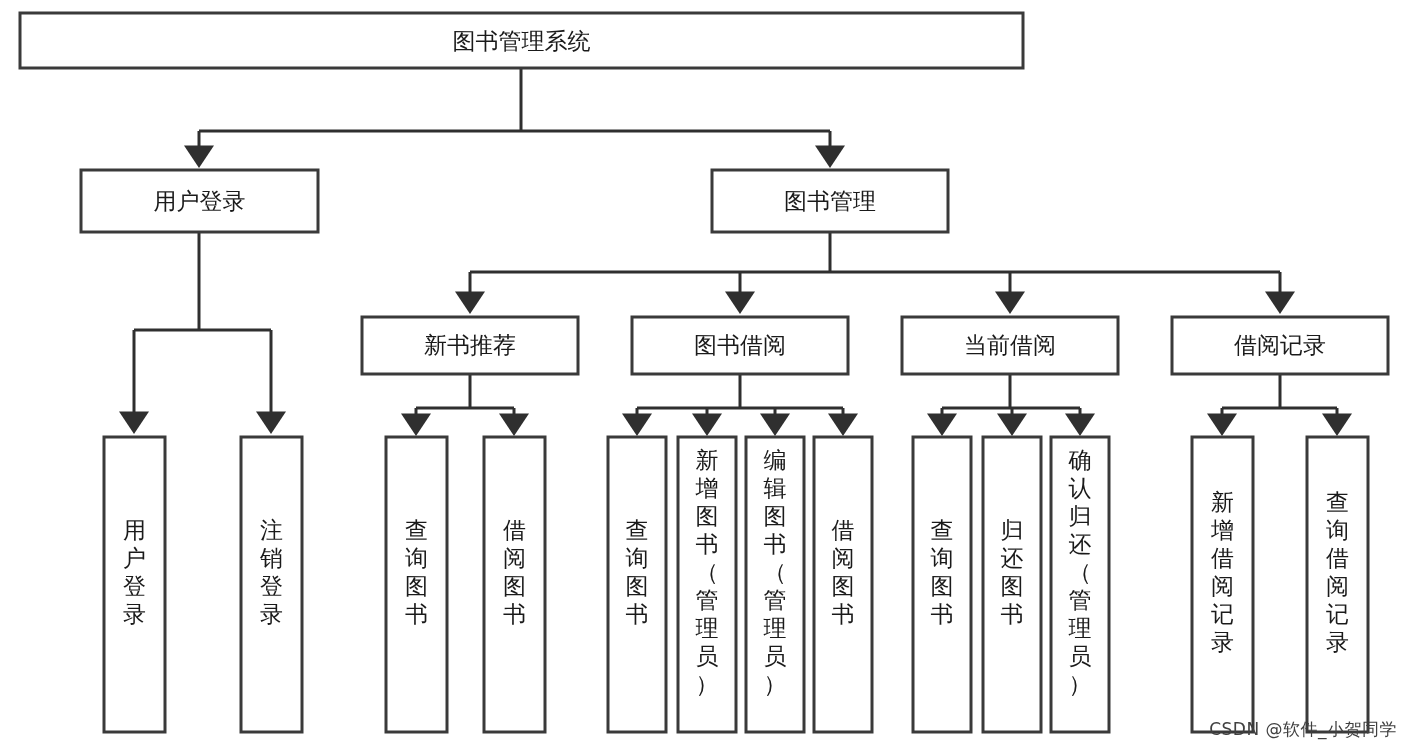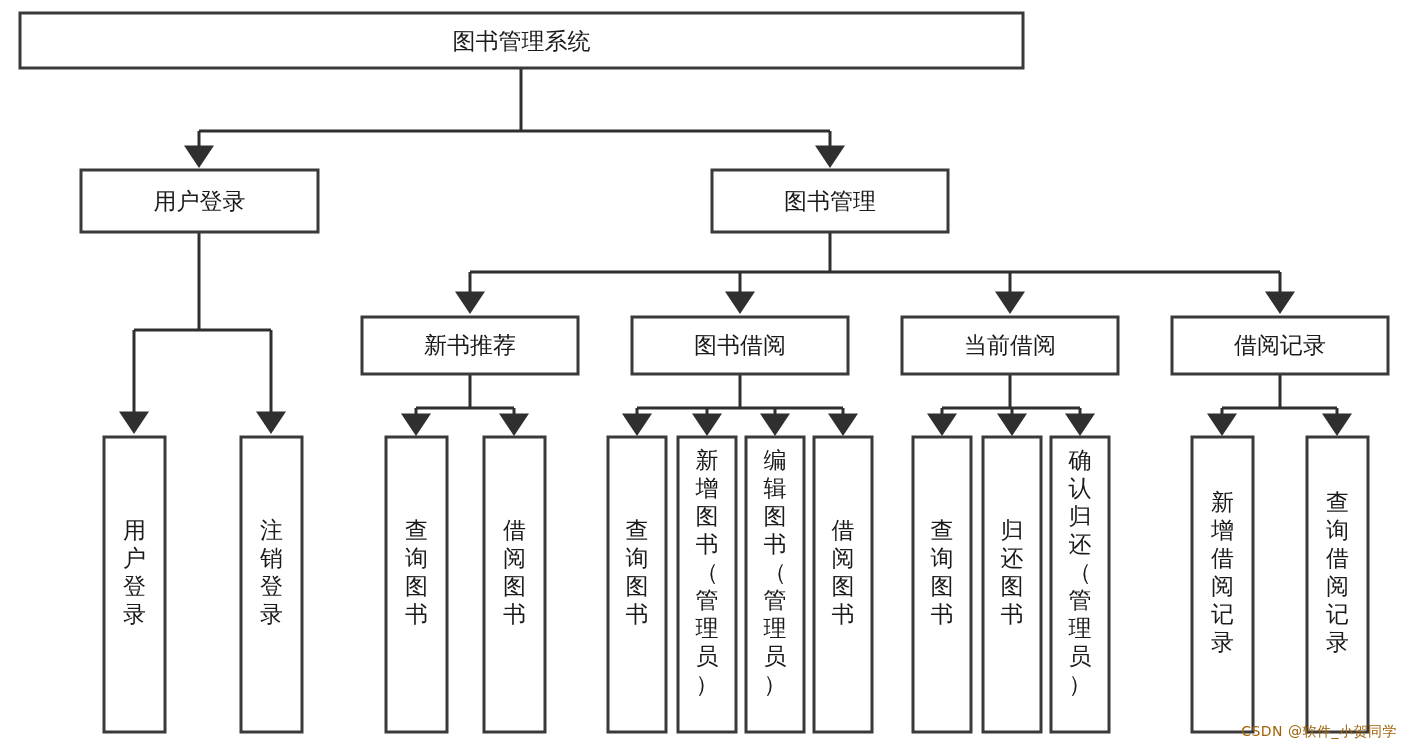--- a/index.html
+++ b/index.html
@@ -47,22 +47,22 @@
   .edge {
     stroke: #2f2f2f;
     stroke-width: 3;
     fill: none;
   }
   .watermark {
     position: absolute;
     right: 8px;
     bottom: 6px;
     font-family: "DejaVu Sans", "Liberation Sans", sans-serif;
-    font-size: 14px;
-    color: #a16207;
+    font-size: 17px;
+    color: #404040;
     letter-spacing: 0.5px;
     white-space: nowrap;
     pointer-events: none;
   }
 </style>
 </head>
 <body>
 
 <div id="diagram-root">
 

